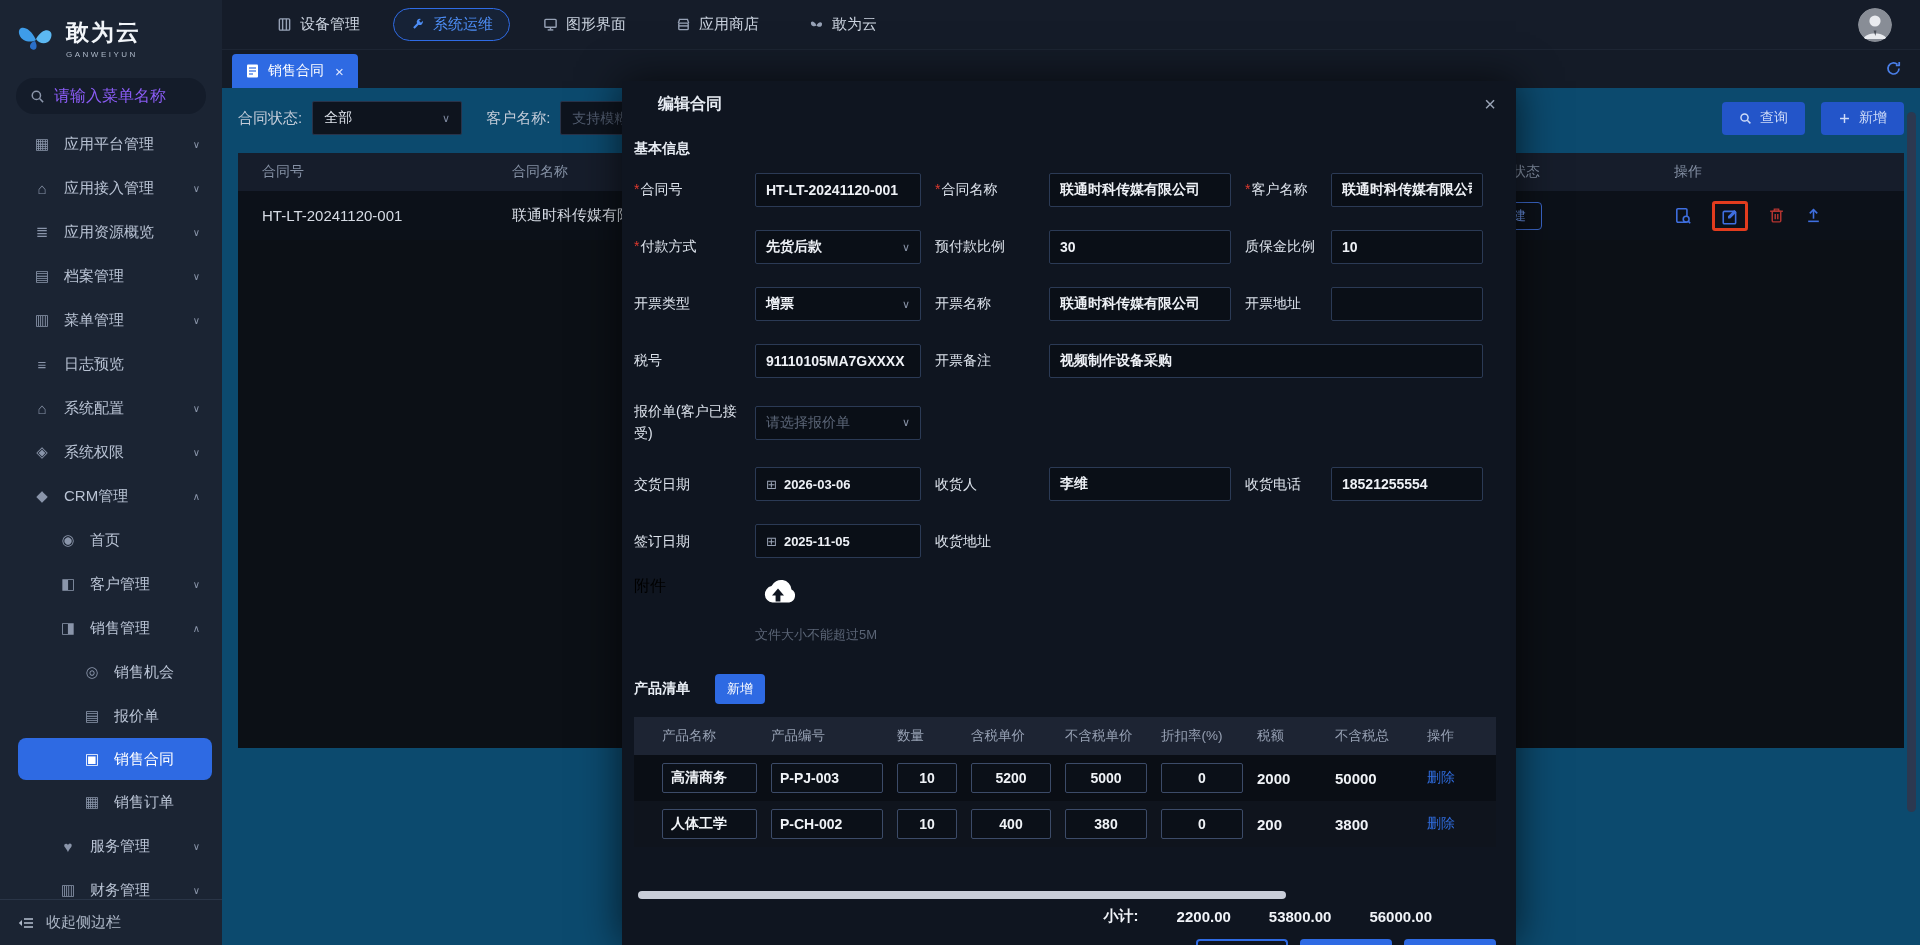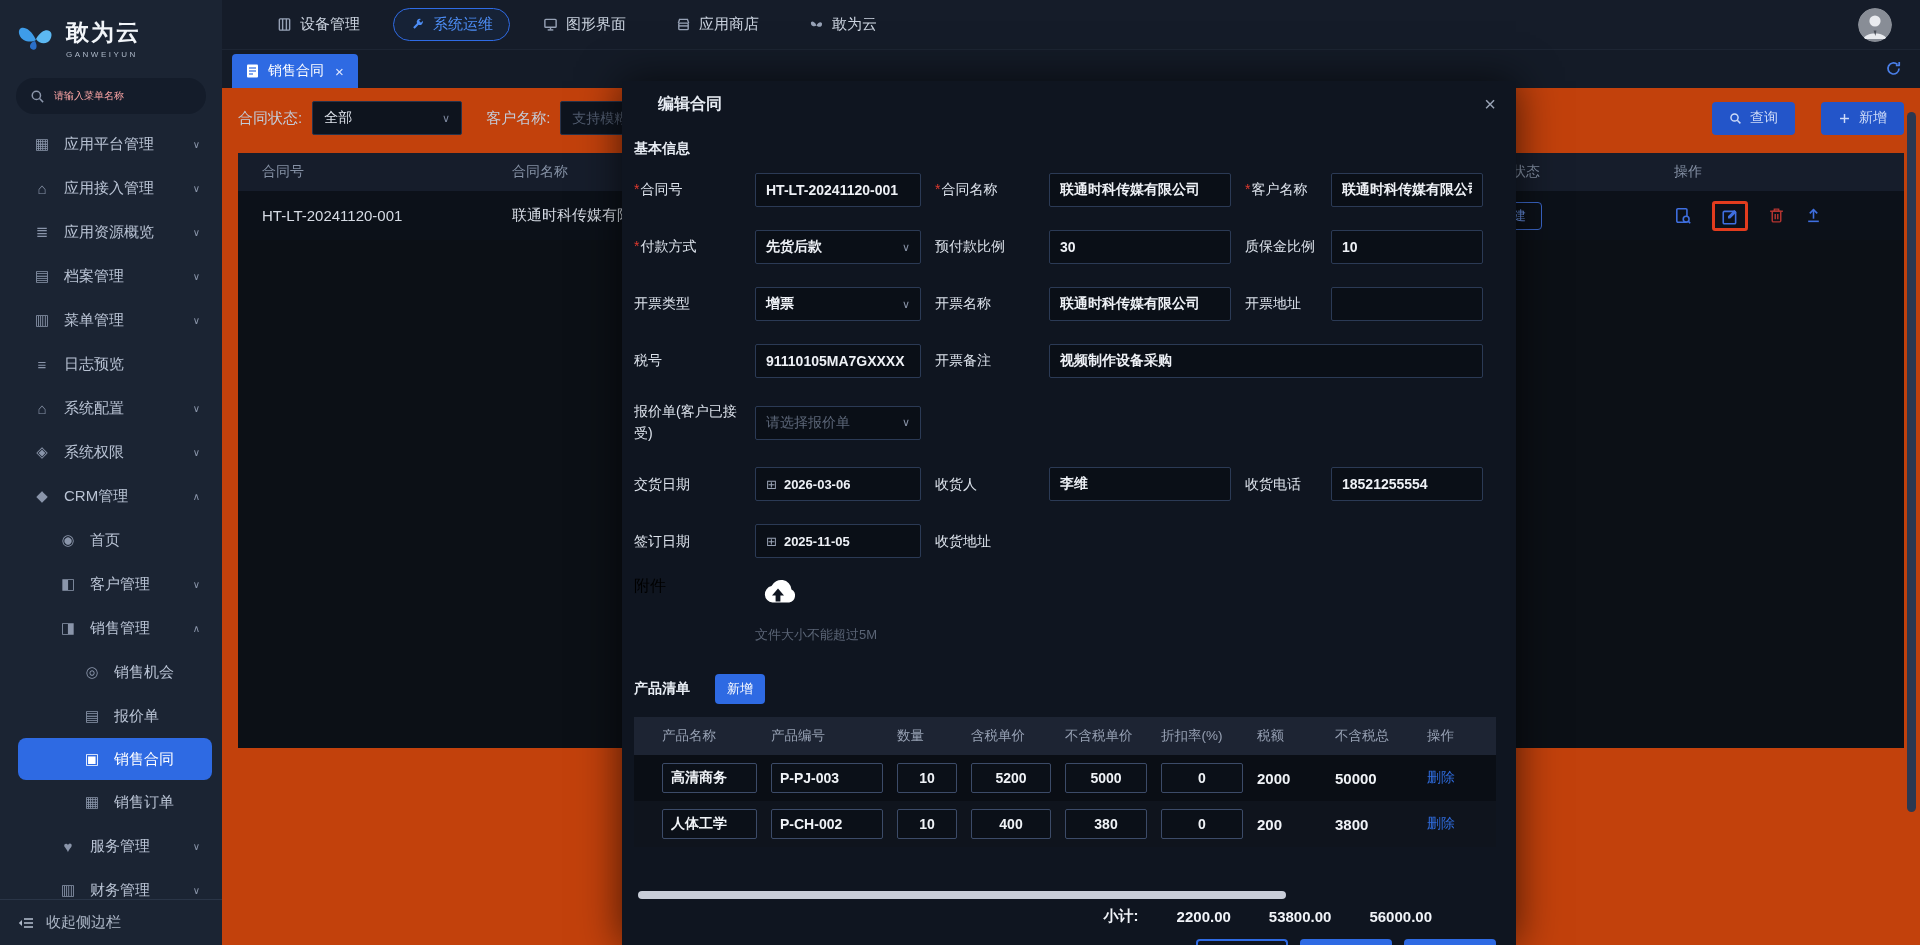--- a/index.html
+++ b/index.html
@@ -7,21 +7,21 @@
     font-family:"Liberation Sans","DejaVu Sans",sans-serif; }
   svg { display:block; }
 
   
   .sidebar { position:fixed; left:0; top:0; width:222px; height:100%; background:#1b2433; z-index:40; }
   .logo-row { display:flex; align-items:center; gap:8px; padding:12px 12px 6px 14px; height:70px; }
   .logo-text .cn { font-size:23px; font-weight:bold; color:#f2f5f9; letter-spacing:2px; }
   .logo-text .en { font-size:8px; color:#aeb9c9; letter-spacing:2.5px; margin-top:2px; }
   .search-box { margin:8px 16px 6px; height:36px; border-radius:18px; background:#141c2a;
     display:flex; align-items:center; gap:9px; padding:0 14px; }
-  .search-box .ph { color:#fca5a5; font-size:10px; }
+  .search-box .ph { color:#8b5cf6; font-size:16px; }
   .menu { position:absolute; top:122px; bottom:46px; left:0; right:0; overflow:hidden; }
   .mi { height:44px; display:flex; align-items:center; color:#b9c3d4; font-size:15px; cursor:pointer; }
   .mi .ico { width:20px; margin-right:12px; color:#8a95aa; font-size:15px; text-align:center; flex:none; }
   .mi .chev { margin-left:auto; margin-right:22px; font-size:10px; color:#8a95aa; }
   .mi.l0 { padding-left:32px; }
   .mi.l1 { padding-left:58px; }
   .mi.l2 { padding-left:82px; }
   .mi.active { background:#2e6ae3; color:#fff; border-radius:8px; margin:0 10px 0 18px;
     padding-left:64px; height:42px; }
   .mi.active .ico { color:#fff; }
@@ -44,31 +44,31 @@
 
   
   .tabbar { position:fixed; left:222px; right:0; top:50px; height:38px; background:#141b27; z-index:30; }
   .tab { position:absolute; left:10px; top:4px; height:34px; background:#2e6ae3; color:#fff;
     border-radius:4px 4px 0 0; display:flex; align-items:center; gap:9px; padding:0 14px;
     font-size:14px; cursor:pointer; }
   .tab .close { font-size:15px; color:#dfe8ff; margin-left:2px; }
   .refresh { position:absolute; right:18px; top:10px; color:#4a7fe8; cursor:pointer; }
 
   
-  .content { position:fixed; left:222px; top:88px; right:0; bottom:0; background:#c2410c; z-index:10; }
+  .content { position:fixed; left:222px; top:88px; right:0; bottom:0; background:#0c4a6e; z-index:10; }
   .filter-row { display:flex; align-items:center; padding:13px 16px 12px; gap:10px; }
   .flabel { color:#c3cbd8; font-size:15px; }
   .sel-ctl { width:150px; height:34px; background:#0e141e; border:1px solid #28334a; border-radius:2px;
     display:flex; align-items:center; padding:0 11px; color:#dfe4ec; font-size:14px; cursor:pointer; }
   .sel-ctl .chev { margin-left:auto; color:#7e89a0; font-size:11px; }
   .inp-ctl { width:225px; height:34px; background:#0e141e; border:1px solid #28334a; border-radius:2px;
     display:flex; align-items:center; padding:0 11px; }
   .inp-ctl input { width:100%; background:none; border:none; outline:none; color:#dfe4ec; font-size:14px; }
   .inp-ctl input::placeholder { color:#525d70; }
-  .fbtns { margin-left:auto; display:flex; gap:26px;align-items:center; }
+  .fbtns { margin-left:auto; display:flex; gap:16px;align-items:center; }
   .btn-primary { height:33px; padding:0 17px; background:#2355c9; color:#cfdcf8; border:none;
     border-radius:4px; display:flex; align-items:center; gap:8px; font-size:14px; cursor:pointer; }
 
   .bgtable { margin:6px 16px 0; }
   .bgt-grid { display:grid; grid-template-columns:250px 1fr 190px 230px; align-items:center; padding-left:24px; }
   .bgt-head { height:38px; background:#161d2b; color:#8591a5; font-size:14px; }
   .bgt-row { height:49px; background:#0c1119; color:#d6dbe4; font-size:15px; }
   .badge { display:inline-block; border:1px solid #3a66c8; color:#6a93e8; font-size:13px;
     padding:4px 15px; border-radius:4px; }
   .acts { display:flex; align-items:center; gap:20px; color:#3f6fe0; }

